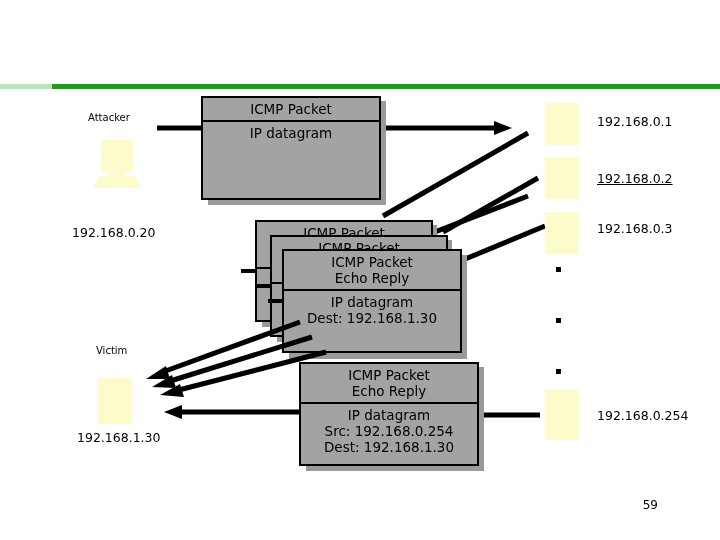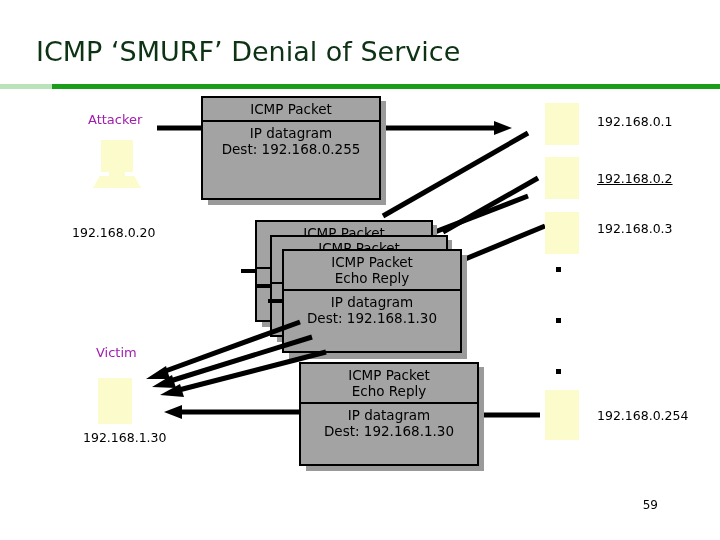--- a/index.html
+++ b/index.html
@@ -40,21 +40,21 @@
     position:absolute;background:#9a9a9a;z-index:4;
   }
 
   .hosticon{
     position:absolute;background:#fbfbcb;z-index:3;
   }
   .iplabel{
     position:absolute;font-size:12.5px;color:#000;white-space:nowrap;z-index:6;
   }
   .nodelabel{
-    position:absolute;font-size:13px;color:#a21caf;white-space:nowrap;z-index:6;
+    position:absolute;font-size:10px;color:#000000;white-space:nowrap;z-index:6;
   }
   .dot{position:absolute;width:5px;height:5px;background:#000;z-index:6;}
 
   
   .pc{position:absolute;z-index:3;}
   .pc .screen{position:absolute;left:8px;top:0;width:32px;height:32px;background:#fbfbcb;}
   .pc .neck{position:absolute;left:16px;top:30px;width:16px;height:8px;background:#fbfbcb;}
   .pc .base{position:absolute;left:0px;top:36px;width:48px;height:12px;background:#fbfbcb;
             clip-path:polygon(14% 0,86% 0,100% 100%,0 100%);}
 
@@ -64,21 +64,20 @@
 
   .pagenum{
     position:absolute;right:62px;bottom:28px;font-size:12px;color:#000;
   }
 </style>
 </head>
 <body>
 
 <div class="slide">
 
-  <div class="title">ICMP ‘SMURF’ Denial of Service</div>
   <div class="rule"></div>
   <div class="rule-tint"></div>
 
   <svg class="links">
 
     <line x1="157" y1="128" x2="203" y2="128" stroke="#000" stroke-width="5"></line>
 
     <line x1="381" y1="128" x2="497" y2="128" stroke="#000" stroke-width="5"></line>
     <polygon points="512,128 494,121 494,135" fill="#000"></polygon>
 
@@ -99,21 +98,20 @@
   </div>
   <div class="iplabel" style="left:72px;top:190px;margin-top:35px;">192.168.0.20</div>
 
   <div class="shadow" style="left:208px;top:101px;width:178px;height:104px;"></div>
   <div class="pkt" style="left:201px;top:96px;width:180px;height:104px;">
     <div class="hdr">
       <div>ICMP Packet</div>
     </div>
     <div class="bdy">
       <div>IP datagram</div>
-      <div>Dest: 192.168.0.255</div>
     </div>
   </div>
 
   <div class="hosticon" style="left:545px;top:103px;width:34px;height:42px;"></div>
   <div class="iplabel" style="left:597px;top:114px;">192.168.0.1</div>
 
   <div class="hosticon" style="left:545px;top:157px;width:34px;height:42px;"></div>
   <div class="iplabel" style="left:597px;top:171px;text-decoration:underline;">192.168.0.2</div>
 
   <div class="hosticon" style="left:545px;top:212px;width:34px;height:42px;"></div>
@@ -155,27 +153,28 @@
   </div>
 
   <div class="shadow" style="left:306px;top:367px;width:178px;height:104px;"></div>
   <div class="pkt" style="left:299px;top:362px;width:180px;height:104px;">
     <div class="hdr">
       <div>ICMP Packet</div>
       <div>Echo Reply</div>
     </div>
     <div class="bdy">
       <div>IP datagram</div>
+      <div>Src: 192.168.0.254</div>
       <div>Dest: 192.168.1.30</div>
     </div>
   </div>
 
   <div class="nodelabel" style="left:96px;top:345px;">Victim</div>
   <div class="hosticon" style="left:98px;top:378px;width:34px;height:46px;"></div>
-  <div class="iplabel" style="left:83px;top:430px;text-align:center;">192.168.1.30</div>
+  <div class="iplabel" style="left:77px;top:430px;text-align:center;">192.168.1.30</div>
 
   <svg class="links-front">
 
     <line x1="300" y1="322" x2="160" y2="373" stroke="#000" stroke-width="5"></line>
     <polygon points="146,379 166,366 170,379" fill="#000"></polygon>
 
     <line x1="312" y1="337" x2="167" y2="382" stroke="#000" stroke-width="5"></line>
     <polygon points="152,387 172,375 176,388" fill="#000"></polygon>
 
     <line x1="326" y1="352" x2="175" y2="391" stroke="#000" stroke-width="5"></line>

